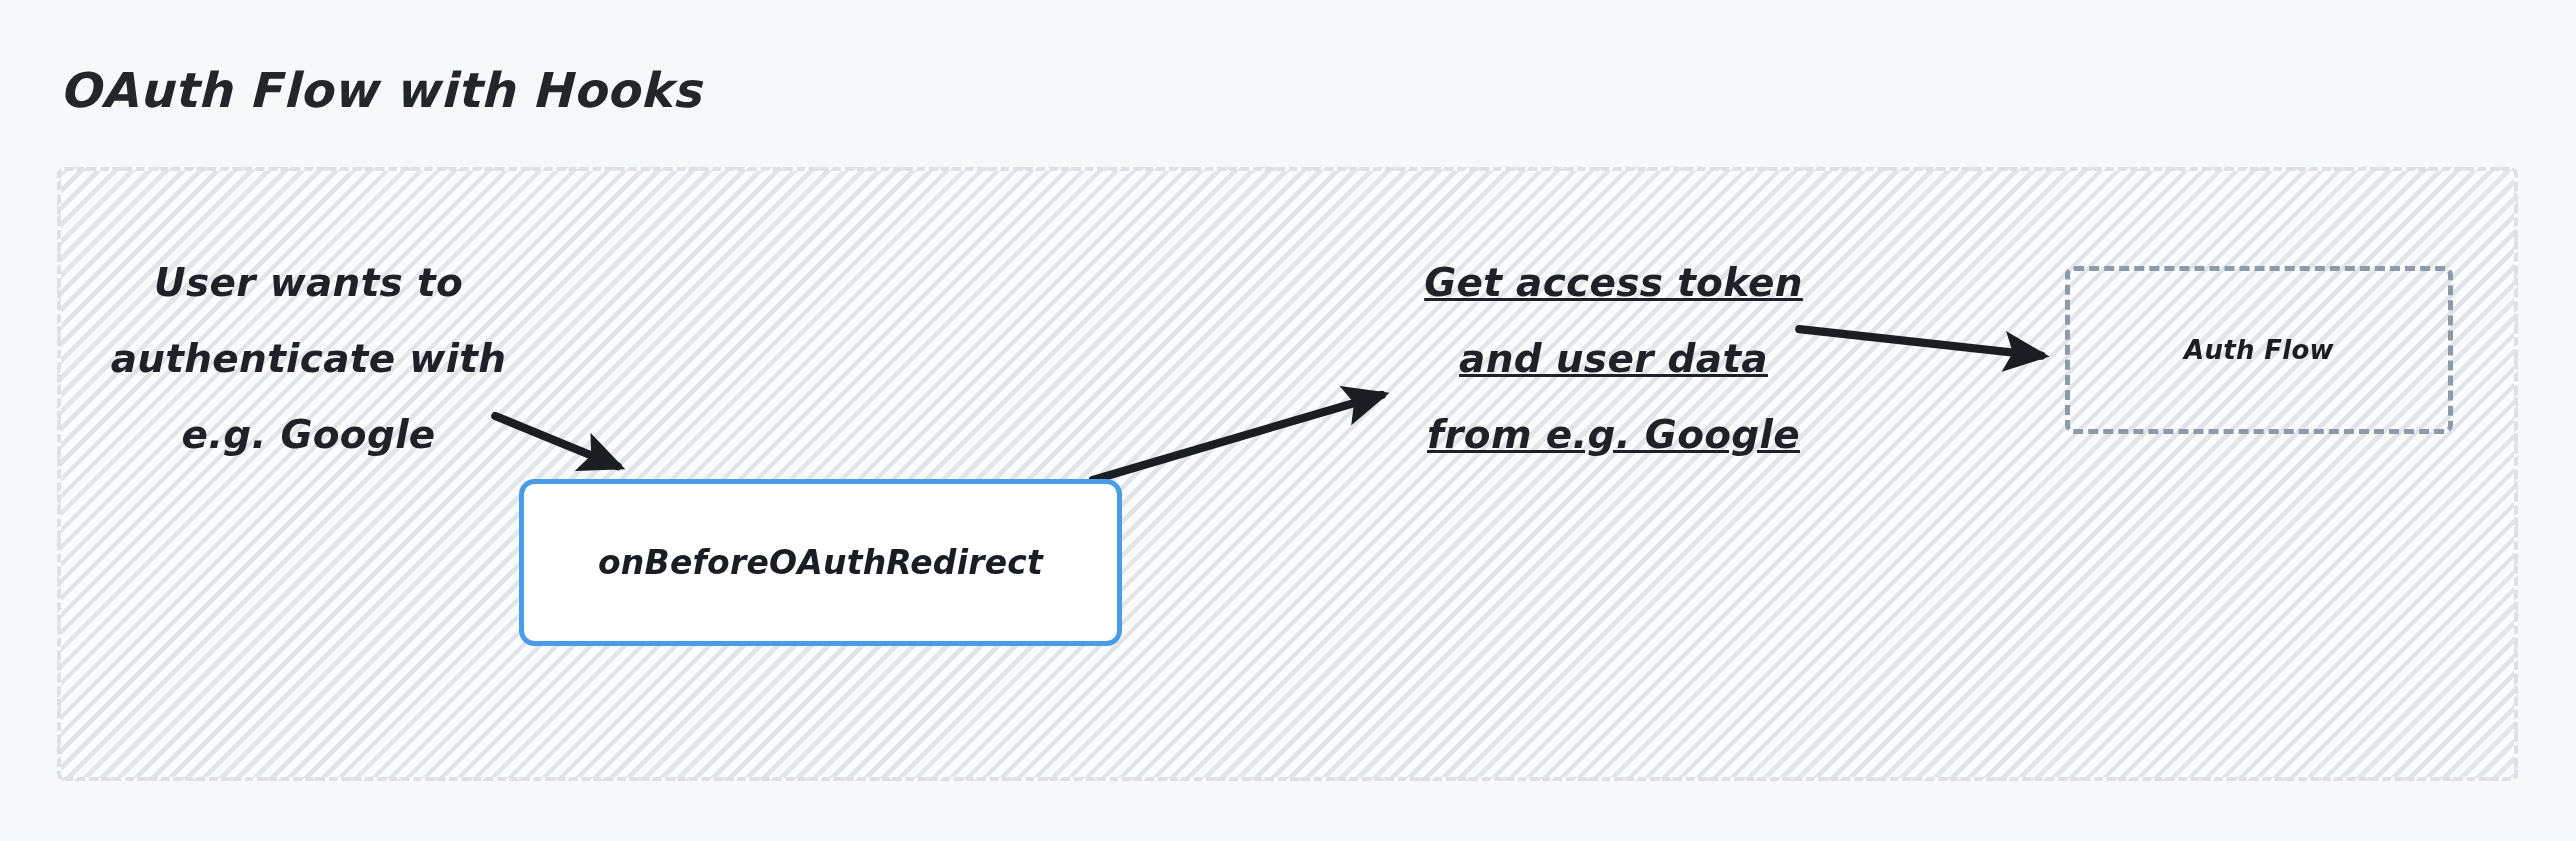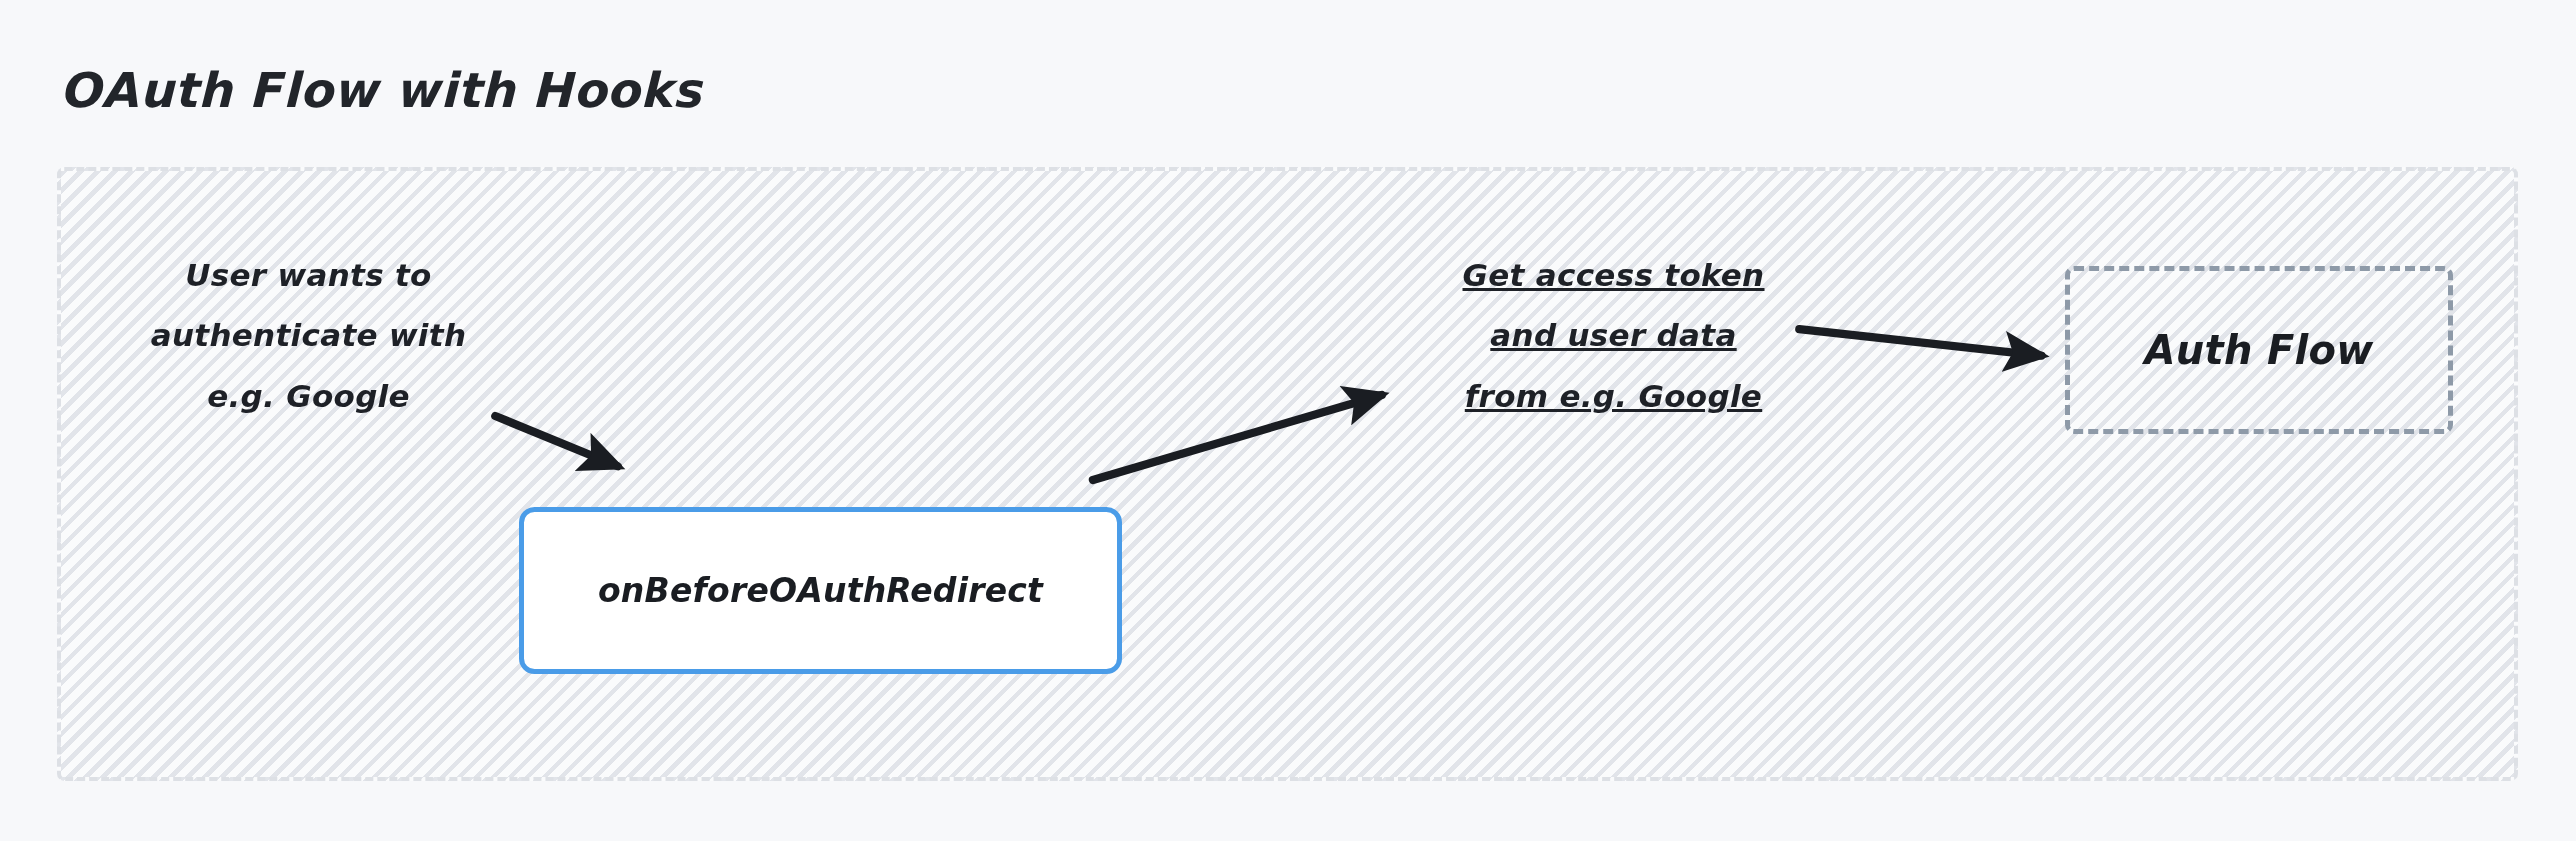--- a/index.html
+++ b/index.html
@@ -57,21 +57,21 @@
     top: 0;
     width: 2576px;
     height: 842px;
     pointer-events: none;
   }
 
   
   .flow-label {
     position: absolute;
     font-family: "DejaVu Sans", sans-serif;
-    font-size: 31px;
+    font-size: 39px;
     font-weight: bold;
     font-style: italic;
     line-height: 1.95;
     color: #1e2127;
     text-align: center;
     white-space: pre-line;
     letter-spacing: 0.3px;
   }
   #label-user-auth {
     left: 80px;
@@ -82,21 +82,21 @@
     left: 1385px;
     top: 245px;
     width: 457px;
     text-decoration: underline;
   }
 
   
   #hook-node {
     position: absolute;
     left: 519px;
-    top: 507px;
+    top: 479px;
     width: 603px;
     height: 167px;
     box-sizing: border-box;
     border: 5.5px solid #4a9ce8;
     border-radius: 15.5px;
     background: #ffffff;
     display: flex;
     align-items: center;
     justify-content: center;
   }
@@ -120,21 +120,21 @@
     box-sizing: border-box;
     border: 5.5px dashed #8e9aa8;
     border-radius: 9.1px;
     background: transparent;
     display: flex;
     align-items: center;
     justify-content: center;
   }
   #auth-flow-node-label {
     font-family: "DejaVu Sans", sans-serif;
-    font-size: 40px;
+    font-size: 26px;
     font-weight: bold;
     font-style: italic;
     color: #1a1d22;
     letter-spacing: 0.3px;
     white-space: nowrap;
   }
 </style>
 </head>
 <body>
 

